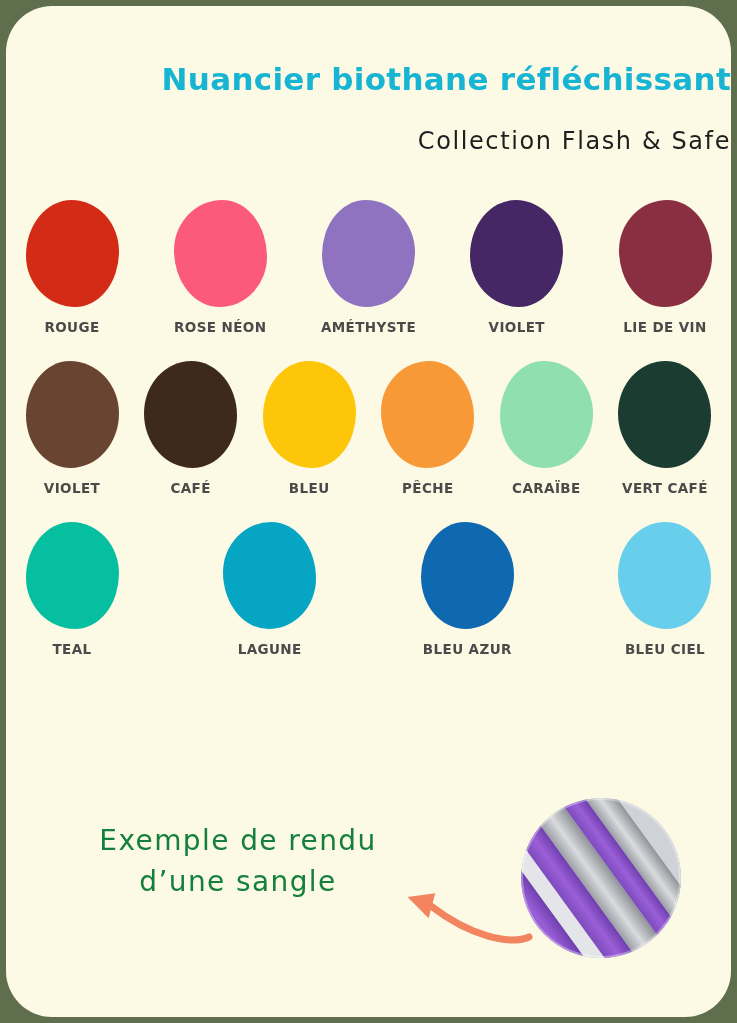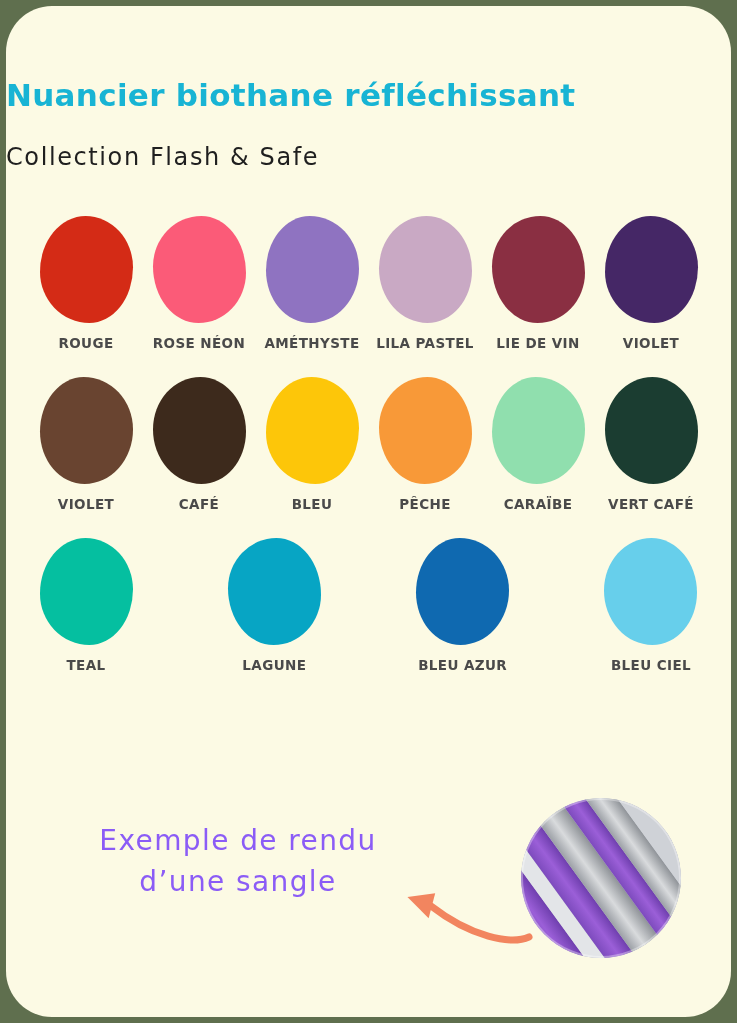--- a/index.html
+++ b/index.html
@@ -21,22 +21,22 @@
     width: 725px;
     height: 1011px;
     background: #fcfae4;
     border-radius: 46px;
     box-sizing: border-box;
     overflow: hidden;
   }
 
   
   .header {
-    padding-top: 72px;
-    text-align: left;
+    padding-top: 56px;
+    text-align: right;
   }
   .title {
     font-family: "DejaVu Sans", sans-serif;
     font-size: 31px;
     font-weight: bold;
     color: #18b4d4;
     letter-spacing: 0.3px;
     margin: 0;
     line-height: 1.1;
   }
@@ -46,21 +46,21 @@
     font-weight: normal;
     color: #1f1f1f;
     letter-spacing: 1.6px;
     margin: 18px 0 0 0;
     line-height: 1.1;
   }
 
   
   .grid {
     margin-top: 46px;
-    padding: 0 26px;
+    padding: 0 12px;
   }
   .swatch-row {
     display: flex;
     justify-content: space-between;
     align-items: flex-start;
     margin-bottom: 26px;
   }
   .swatch {
     width: 108px;
     display: flex;
@@ -97,21 +97,21 @@
     height: 210px;
   }
   .example-text {
     position: absolute;
     left: 52px;
     top: 40px;
     width: 360px;
     text-align: center;
     font-family: "DejaVu Sans", sans-serif;
     font-size: 28px;
-    color: #8b5cf6;
+    color: #15803d;
     letter-spacing: 1.4px;
     line-height: 1.45;
   }
   .arrow-wrap {
     position: absolute;
     left: 385px;
     top: 78px;
     width: 145px;
     height: 90px;
   }
@@ -146,30 +146,26 @@
       </div>
       <div class="swatch">
         <span class="blob v2" style="background: rgb(251, 91, 120);"></span>
         <span class="swatch-label">ROSE NÉON</span>
       </div>
       <div class="swatch">
         <span class="blob v3" style="background: rgb(143, 115, 193);"></span>
         <span class="swatch-label">AMÉTHYSTE</span>
       </div>
       <div class="swatch">
-        <span class="blob v4" style="background: rgb(201, 169, 196);"></span>
-        <span class="swatch-label">LILA PASTEL</span>
+        <span class="blob" style="background: rgb(69, 39, 102);"></span>
+        <span class="swatch-label">VIOLET</span>
       </div>
       <div class="swatch">
         <span class="blob v2" style="background: rgb(138, 47, 66);"></span>
         <span class="swatch-label">LIE DE VIN</span>
-      </div>
-      <div class="swatch">
-        <span class="blob" style="background: rgb(69, 39, 102);"></span>
-        <span class="swatch-label">VIOLET</span>
       </div>
     </div>
 
     <div class="swatch-row">
       <div class="swatch">
         <span class="blob v3" style="background: rgb(105, 68, 48);"></span>
         <span class="swatch-label">VIOLET</span>
       </div>
       <div class="swatch">
         <span class="blob v4" style="background: rgb(61, 42, 28);"></span>

